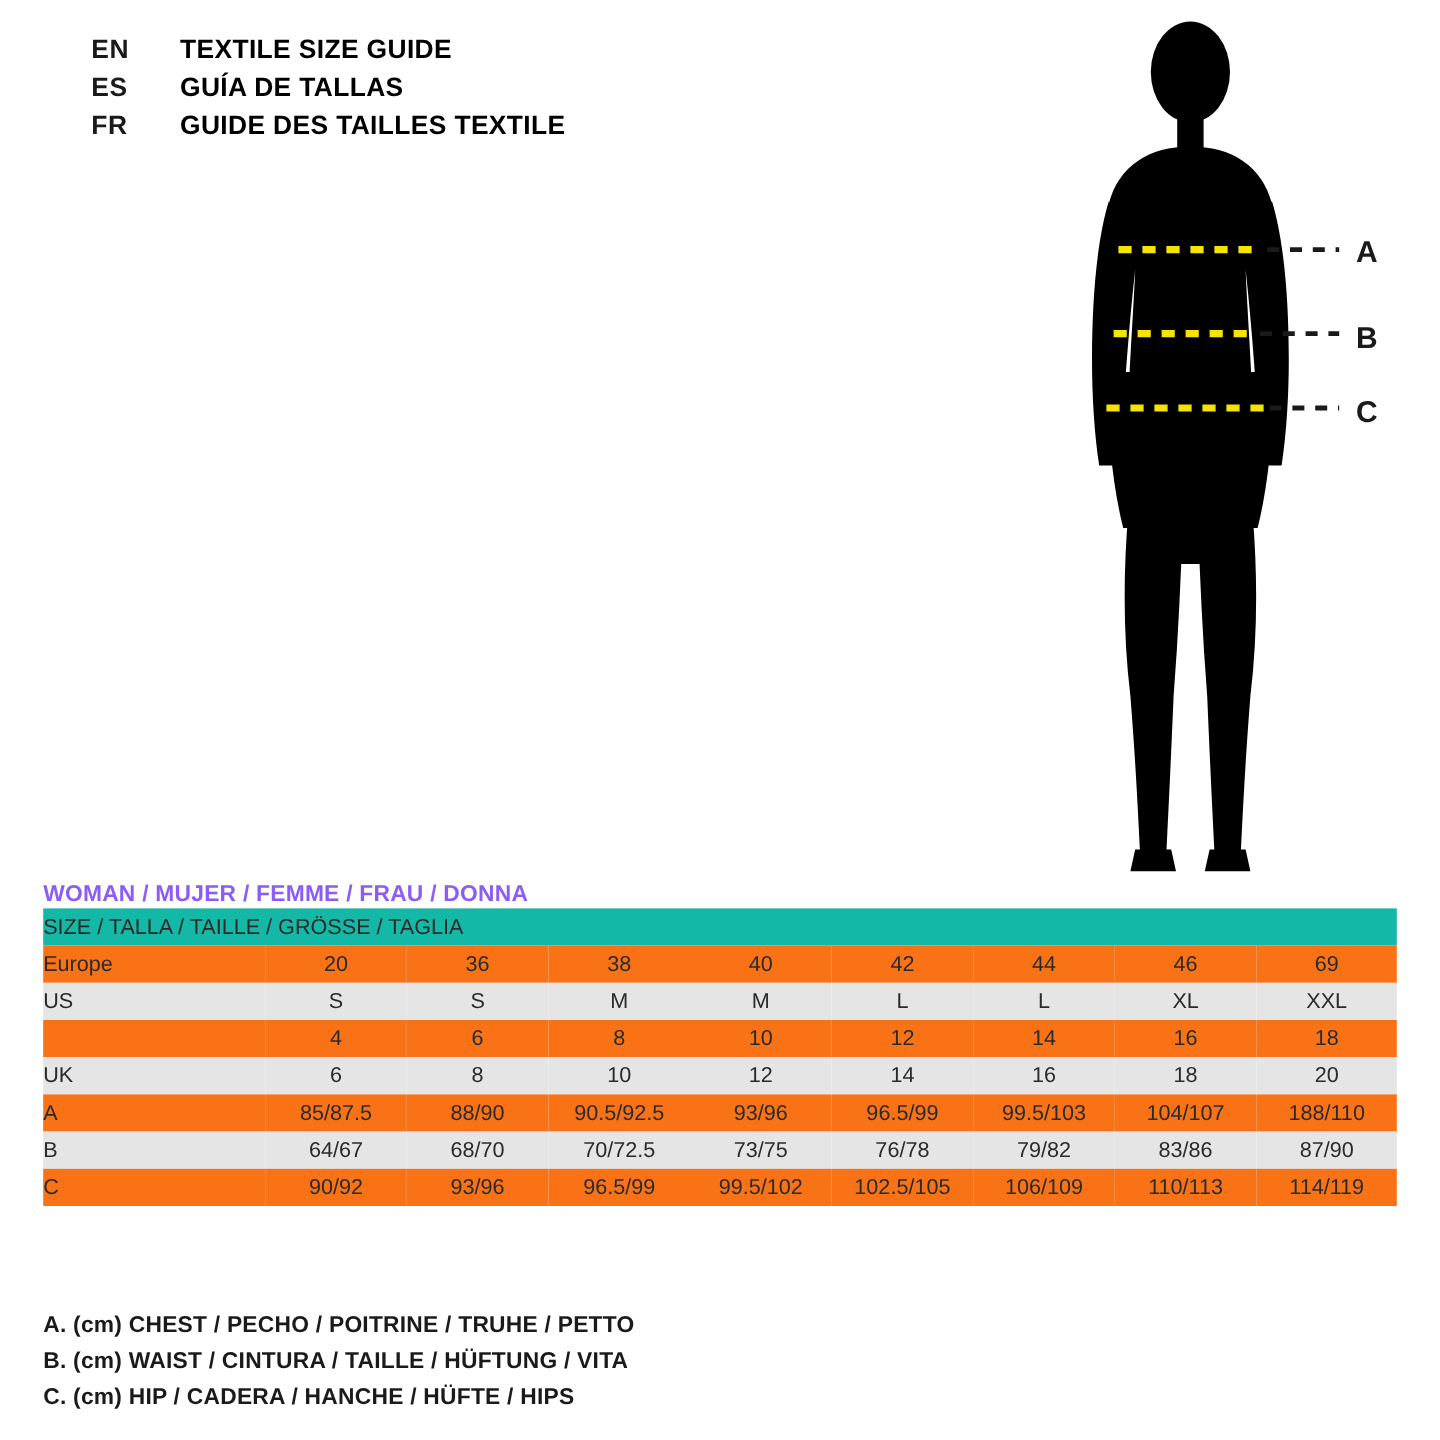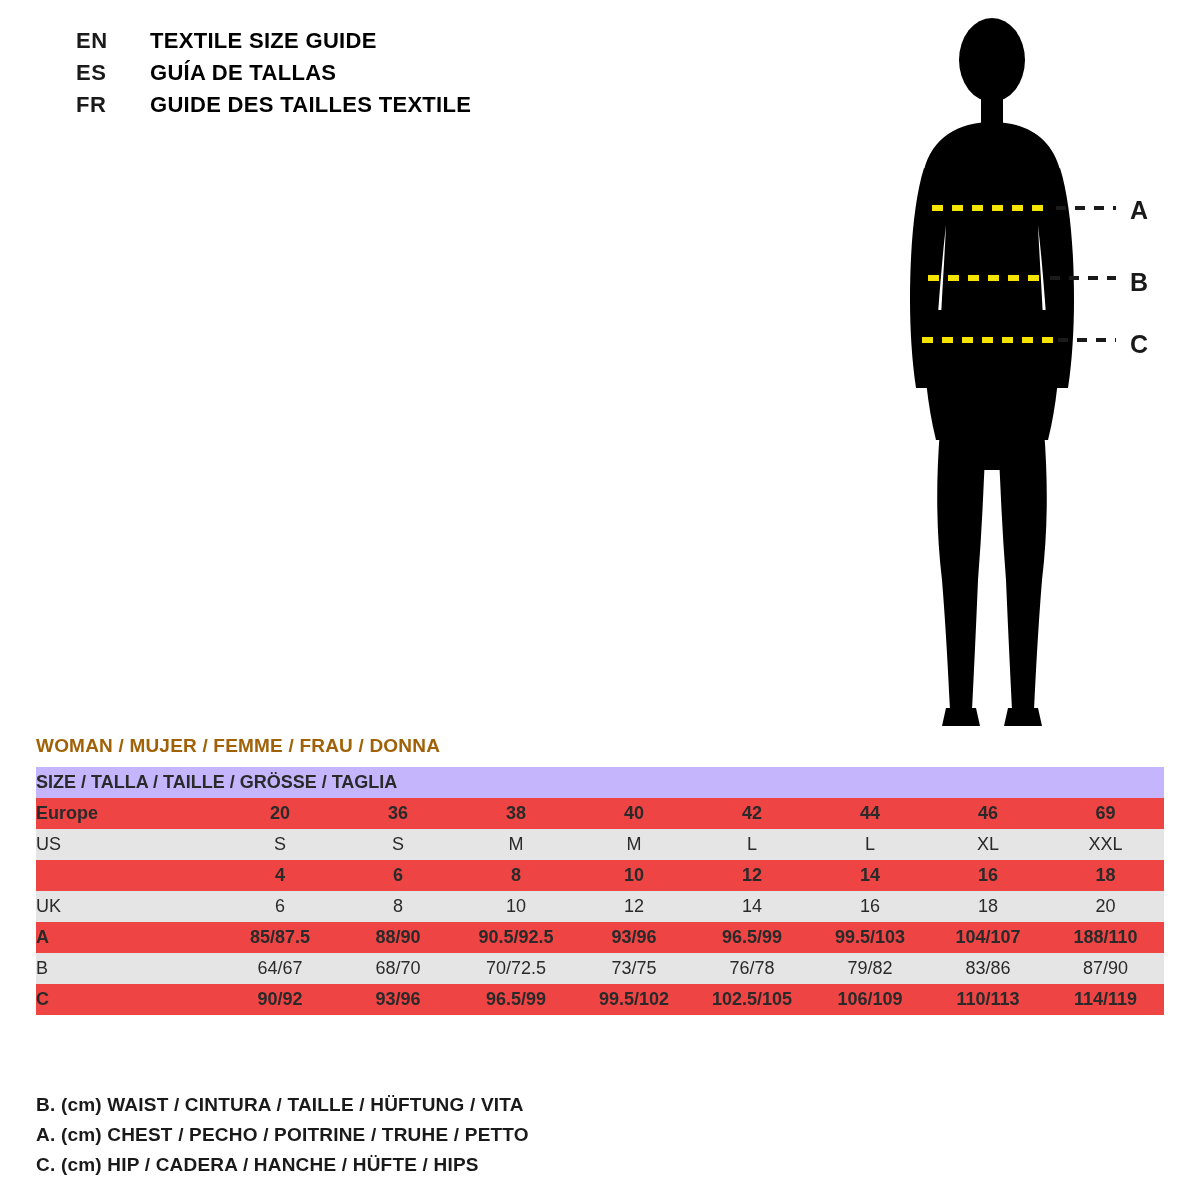--- a/index.html
+++ b/index.html
@@ -73,42 +73,41 @@
   .table-section {
     position: absolute;
     top: 735px;
     left: 36px;
     width: 1128px;
   }
   .table-caption {
     font-size: 19px;
     font-weight: bold;
     letter-spacing: 0.2px;
-    margin-bottom: 10px;
-    color: #a16207;
+    color: #8b5cf6;
   }
   table.size-table {
     border-collapse: collapse;
     width: 1128px;
     table-layout: fixed;
   }
   table.size-table td {
     font-size: 18px;
     height: 31px;
     padding: 0;
     color: #2a2a2a;
   }
   .row-header-band td {
-    background: #c4b5fd;
-    font-weight: bold;
+    background: #14b8a6;
+    font-weight: normal;
     color: #1a1a1a;
     font-size: 18px;
     height: 33px;
   }
-  .row-light td { background: #ef4444; font-weight: bold; }
+  .row-light td { background: #f97316; }
   .row-dark td  { background: #e5e5e5; }
 
   td.label-cell {
     text-align: left;
     padding-left: 8px;
   }
   td.val-cell {
     text-align: center;
   }
 
@@ -302,16 +301,16 @@
         <td class="val-cell">102.5/105</td>
         <td class="val-cell">106/109</td>
         <td class="val-cell">110/113</td>
         <td class="val-cell">114/119</td>
       </tr>
     </tbody>
   </table>
 </div>
 
 <div class="footnotes">
+  <div class="footnote">A. (cm) CHEST / PECHO / POITRINE / TRUHE / PETTO</div>
   <div class="footnote">B. (cm) WAIST / CINTURA / TAILLE / HÜFTUNG / VITA</div>
-  <div class="footnote">A. (cm) CHEST / PECHO / POITRINE / TRUHE / PETTO</div>
   <div class="footnote">C. (cm) HIP / CADERA / HANCHE / HÜFTE / HIPS</div>
 </div>
 
 </body></html>

